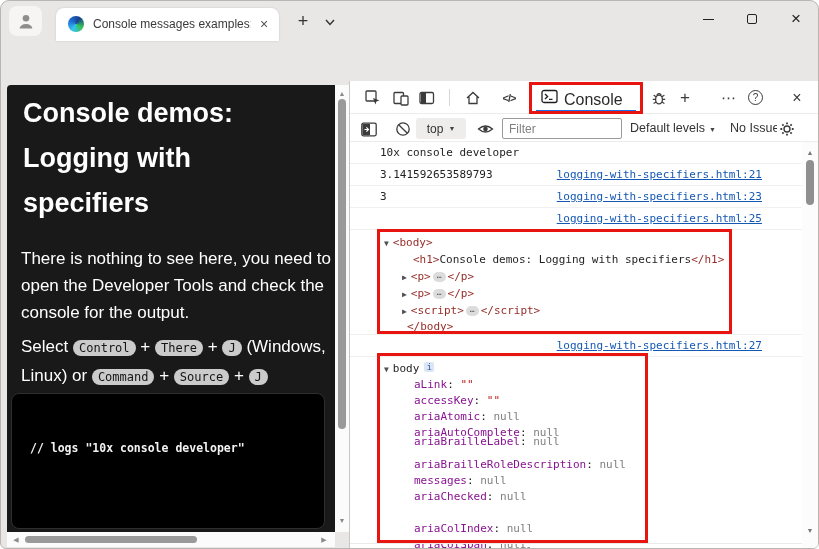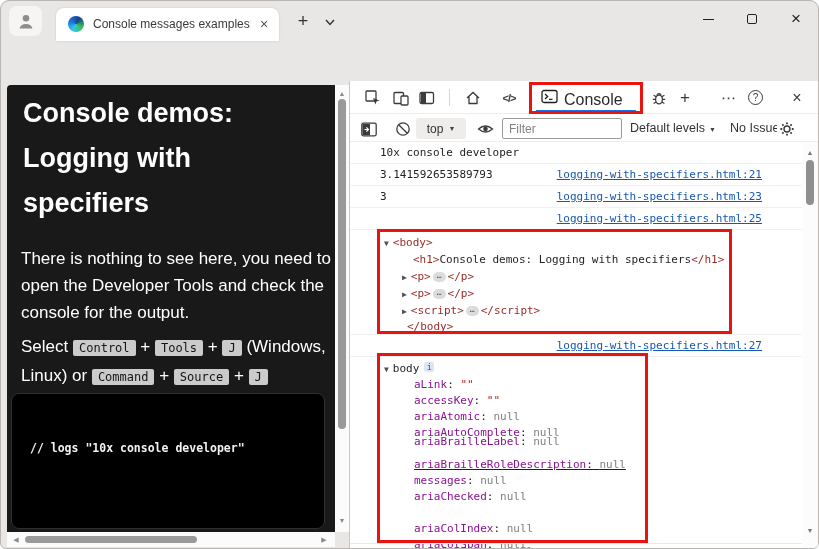--- a/index.html
+++ b/index.html
@@ -37,21 +37,21 @@
   .pill-ico{position:absolute;top:6px;width:20px;height:18px;display:flex;align-items:center;justify-content:center;color:#333;}
   .ico-brief{left:551px;} .ico-read{left:589px;} .ico-star{left:634px;font-size:15px;}
   .dots-top{position:absolute;left:783px;top:48px;width:26px;height:24px;display:flex;align-items:center;justify-content:center;
             font-size:16px;color:#222;letter-spacing:1px;}
   
   .page{position:absolute;left:6px;top:84px;width:328px;height:447px;background:#191919;border-radius:4px 0 0 0;overflow:hidden;color:#fff;}
   .page h1{position:absolute;left:16px;top:6px;width:296px;margin:0;font-size:27px;line-height:45px;font-weight:bold;color:#fff;}
   .page .p1{position:absolute;left:14px;top:160px;width:316px;margin:0;font-size:17px;line-height:27px;}
   .page .p2{position:absolute;left:14px;top:248px;width:316px;margin:0;font-size:17px;line-height:28px;}
   kbd{font-family:"DejaVu Sans Mono",monospace;font-size:12px;background:#cbcbcb;color:#151515;
-      padding:1px 6px;border-radius:2px;}
+      padding:1px 6px;border-radius:8px;}
   .code{position:absolute;left:4px;top:308px;width:314px;height:136px;background:#000;border:1px solid #2e2e2e;
         border-radius:8px;padding:7px 0 0 18px;font-family:"DejaVu Sans Mono",monospace;font-size:11.5px;
         font-weight:bold;line-height:19px;white-space:pre;overflow:hidden;}
   .code .ctitle{color:#2dbd2d;}
   .code div{color:#f2f2f2;}
   
   .vscroll{position:absolute;left:334px;top:84px;width:14px;height:447px;background:#fbfbfb;}
   .vscroll .arrow{position:absolute;left:0;width:14px;height:12px;font-size:7px;color:#8a8a8a;display:flex;align-items:center;justify-content:center;}
   .vscroll .up{top:2px;} .vscroll .down{bottom:6px;}
   .vscroll .thumb{position:absolute;left:3px;top:14px;width:8px;height:330px;background:#9a9a9a;border-radius:4px;}
@@ -192,21 +192,21 @@
           </svg>
       </span>
       <span class="pill-ico ico-star">☆</span>
     </div>
     <div class="dots-top">⋯</div>
   </div>
 
   <div class="page">
     <h1>Console demos: Logging with specifiers</h1>
     <p class="p1">There is nothing to see here, you need to open the Developer Tools and check the console for the output.</p>
-    <p class="p2"><span>Select </span><kbd>Control</kbd><span> + </span><kbd>Tools</kbd><span> + </span><kbd>J</kbd><span> (Windows, Linux) or </span><kbd>Command</kbd><span> + </span><kbd>Source</kbd><span> + </span><kbd>J</kbd><span> (macOS).</span></p>
+    <p class="p2"><span>Select </span><kbd>Control</kbd><span> + </span><kbd>There</kbd><span> + </span><kbd>J</kbd><span> (Windows, Linux) or </span><kbd>Command</kbd><span> + </span><kbd>Source</kbd><span> + </span><kbd>J</kbd><span> (macOS).</span></p>
     <div class="code">
       <div>// logs "10x console developer"</div>
       
       
       
       
       
     </div>
   </div>
   <div class="vscroll">
@@ -346,21 +346,21 @@
         <span class="src">logging-with-specifiers.html:27</span>
       </div>
 
       <div class="objblock">
         <div class="oline" style="left:34px;top:5px;"><span class="tw">▼</span><span class="oname">body</span><span class="ibadge">i</span></div>
         <div class="oline" style="left:64px;top:21px;"><span class="pkey">aLink</span><span style="white-space:pre;">: </span><span class="val-str">""</span></div>
         <div class="oline" style="left:64px;top:37px;"><span class="pkey">accessKey</span><span style="white-space:pre;">: </span><span class="val-str">""</span></div>
         <div class="oline" style="left:64px;top:53px;"><span class="pkey">ariaAtomic</span><span style="white-space:pre;">: </span><span class="val-null">null</span></div>
         <div class="oline" style="left:64px;top:69px;"><span class="pkey">ariaAutoComplete</span><span style="white-space:pre;">: </span><span class="val-null">null</span></div>
         <div class="oline" style="left:64px;top:78px;"><span class="pkey">ariaBrailleLabel</span><span style="white-space:pre;">: </span><span class="val-null">null</span></div>
-        <div class="oline" style="left:64px;top:101px;text-decoration:underline;"><span class="pkey">ariaBrailleRoleDescription</span><span style="white-space:pre;">: </span><span class="val-null">null</span></div>
+        <div class="oline" style="left:64px;top:101px;"><span class="pkey">ariaBrailleRoleDescription</span><span style="white-space:pre;">: </span><span class="val-null">null</span></div>
         <div class="oline" style="left:64px;top:117px;"><span class="pkey">messages</span><span style="white-space:pre;">: </span><span class="val-null">null</span></div>
         <div class="oline" style="left:64px;top:133px;"><span class="pkey">ariaChecked</span><span style="white-space:pre;">: </span><span class="val-null">null</span></div>
         <div class="oline" style="left:64px;top:144px;margin-top:44px;"><span class="pkey">ariaColCount</span><span style="white-space:pre;">: </span><span class="val-null">null</span></div>
         <div class="oline" style="left:64px;top:165px;"><span class="pkey">ariaColIndex</span><span style="white-space:pre;">: </span><span class="val-null">null</span></div>
         <div class="oline" style="left:64px;top:181px;"><span class="pkey">ariaColSpan</span><span style="white-space:pre;">: </span><span class="val-null">null</span></div>
       </div>
     </div>
 
     <div class="dt-bottomline"></div>
 

